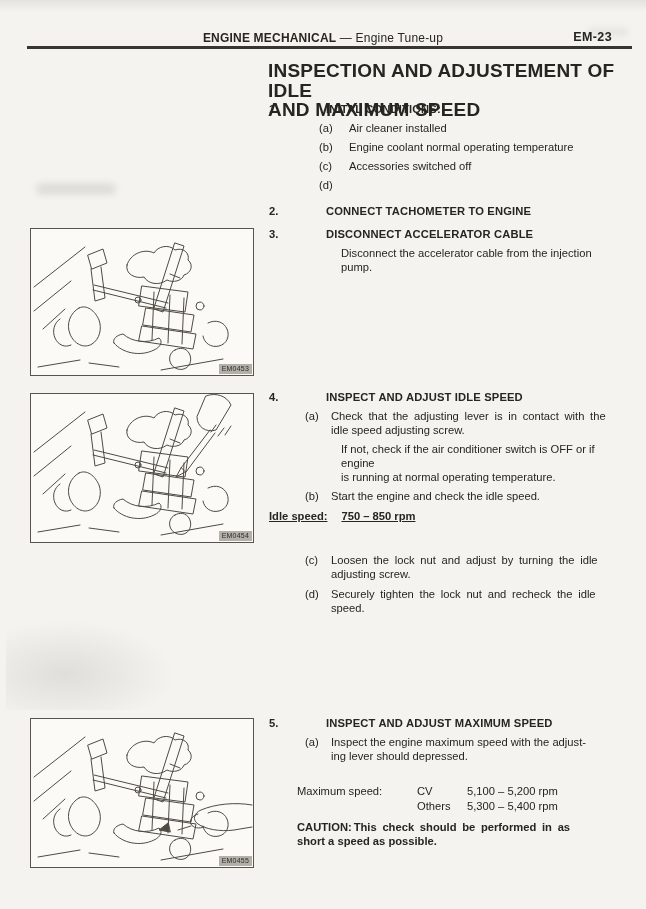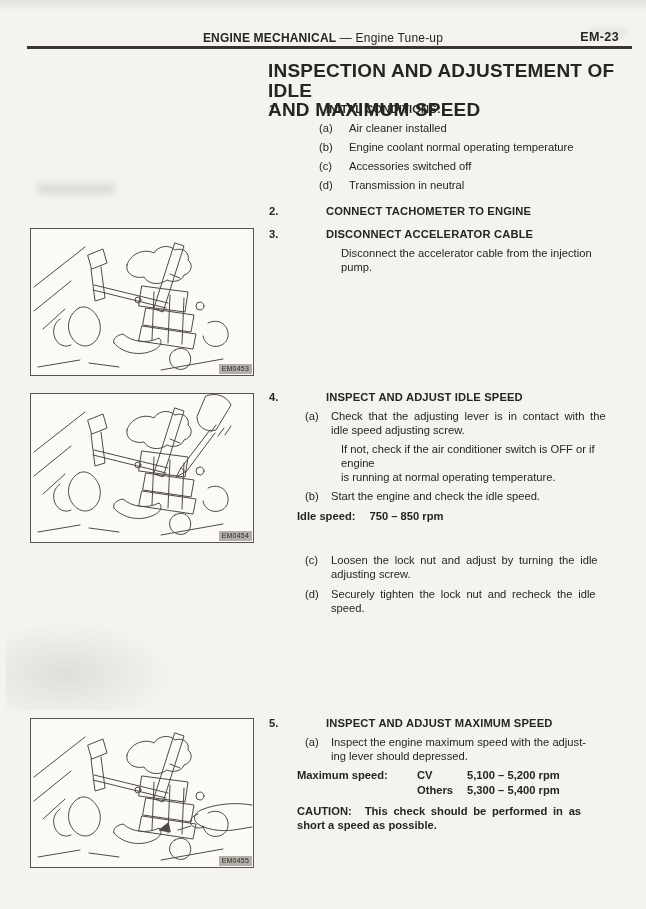--- a/index.html
+++ b/index.html
@@ -13,47 +13,47 @@
   .smudge-a{position:absolute;left:36px;top:183px;width:80px;height:12px;background:#c6c4bf;
             filter:blur(3px);opacity:.45;border-radius:5px;}
   .smudge-b{position:absolute;left:6px;top:620px;width:170px;height:90px;
             background:radial-gradient(ellipse at 35% 60%,rgba(185,183,177,.35),rgba(185,183,177,0) 70%);}
   .smudge-c{position:absolute;right:18px;top:28px;width:40px;height:8px;background:#d2d0cc;
             filter:blur(3px);opacity:.4;}
 
   
   .hdr{position:absolute;top:31px;left:27px;width:592px;font-size:12px;letter-spacing:.2px;}
   .hdr-center{text-align:center;}
-  .hdr-page{position:absolute;right:0;top:-1px;font-size:12.5px;letter-spacing:.4px;font-weight:bold;}
+  .hdr-page{position:absolute;right:7px;top:-1px;font-size:12.5px;letter-spacing:.4px;font-weight:bold;}
   .rule{position:absolute;left:27px;top:46px;width:605px;height:3px;background:#38362f;}
 
   
   .title{position:absolute;left:268px;top:61px;width:360px;font-size:19px;font-weight:bold;
          line-height:19.5px;letter-spacing:.2px;}
 
   
   .step{position:absolute;left:269px;width:353px;font-size:11.2px;line-height:14px;}
   .srow{display:flex;}
   .snum{flex:none;width:28px;font-weight:bold;}
   .shead{font-weight:bold;letter-spacing:.15px;padding-left:29px;}
   .item{display:flex;margin-top:5px;}
   .item .ilab{flex:none;width:26px;margin-left:36px;}
   .item.deep .ilab{width:30px;margin-left:50px;}
   .itx{flex:1;}
   .ln{display:block;}
   .jw{word-spacing:2.6px;}
   .body-ind{margin-top:5px;margin-left:28px;padding-left:44px;}
-  .spec4{margin-top:6px;margin-left:28px;font-weight:bold;}
+  .spec4{margin-top:6px;font-weight:bold;text-decoration:underline;}
   .spec4 .val{margin-left:14px;}
-  .spec5{display:flex;margin-top:5px;margin-left:28px;font-weight:bold;}
+  .spec5{display:flex;margin-top:21px;margin-left:28px;font-weight:normal;}
   .spec5-lab{flex:none;width:120px;}
   .spec5-row{line-height:14.5px;}
   .spec5 .var{display:inline-block;width:50px;}
   .caution{margin-top:7px;margin-left:28px;font-weight:bold;}
-  .clab{margin-right:13px;}
+  .clab{margin-right:2px;}
 
   
   .figure{position:absolute;left:30px;width:224px;margin:0;background:#fbfaf7;
           border:1px solid #56544c;box-sizing:border-box;}
   .figure svg{display:block;width:100%;height:100%;}
   .fig-label{position:absolute;right:1px;bottom:1px;font-size:7px;line-height:8px;
              padding:1px 3px;background:#b3b0aa;color:#2d2c27;letter-spacing:.2px;}
   .defs-svg{position:absolute;width:0;height:0;}
 </style>
 </head>
@@ -91,21 +91,20 @@
     <div class="item deep">
       <span class="ilab">(b)</span>
       <span class="itx">Engine coolant normal operating temperature</span>
     </div>
     <div class="item deep">
       <span class="ilab">(c)</span>
       <span class="itx">Accessories switched off</span>
     </div>
     <div class="item deep">
       <span class="ilab">(d)</span>
-      <span class="itx">Transmission in neutral</span>
     </div>
   </section>
 
   <section class="step" style="top:204px">
     <div class="srow">
       <span class="snum">2.</span>
       <span class="shead">CONNECT TACHOMETER TO ENGINE</span>
     </div>
   </section>
 

